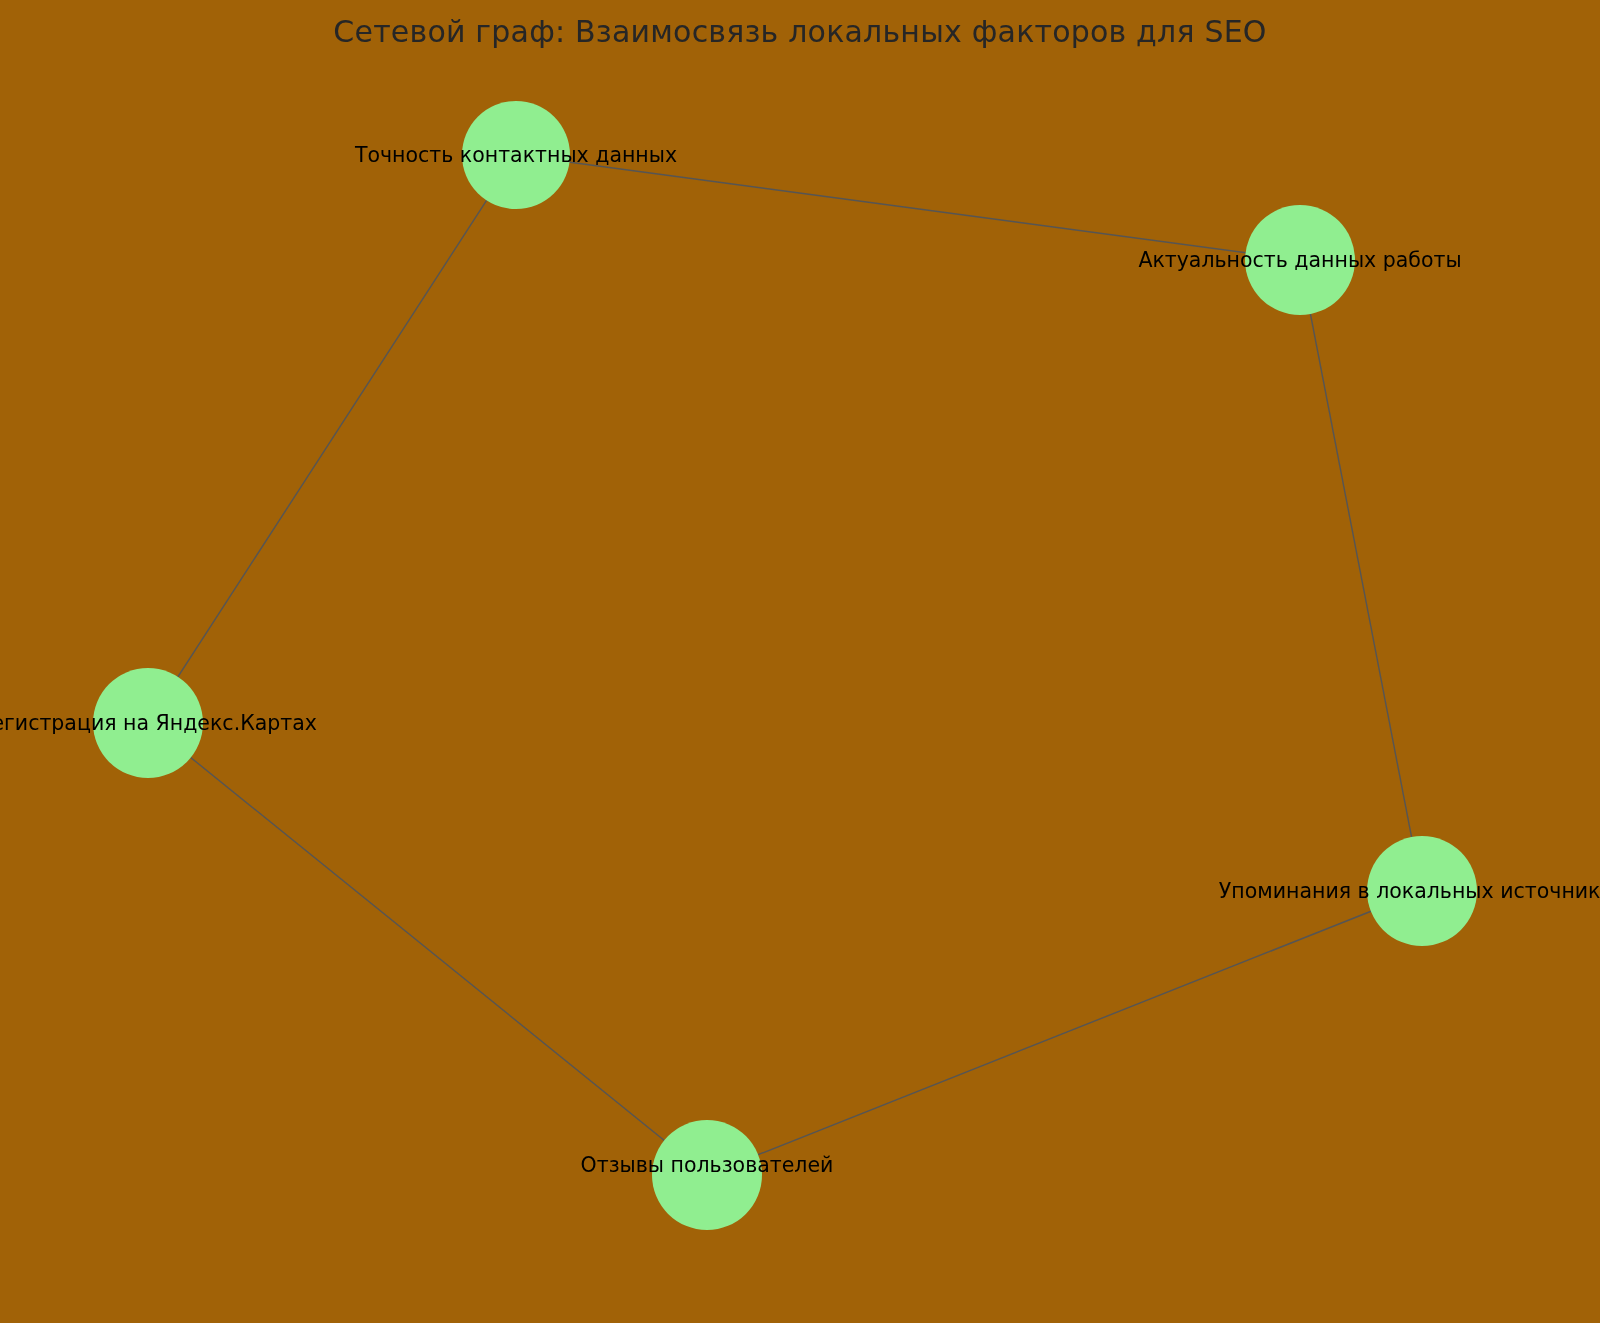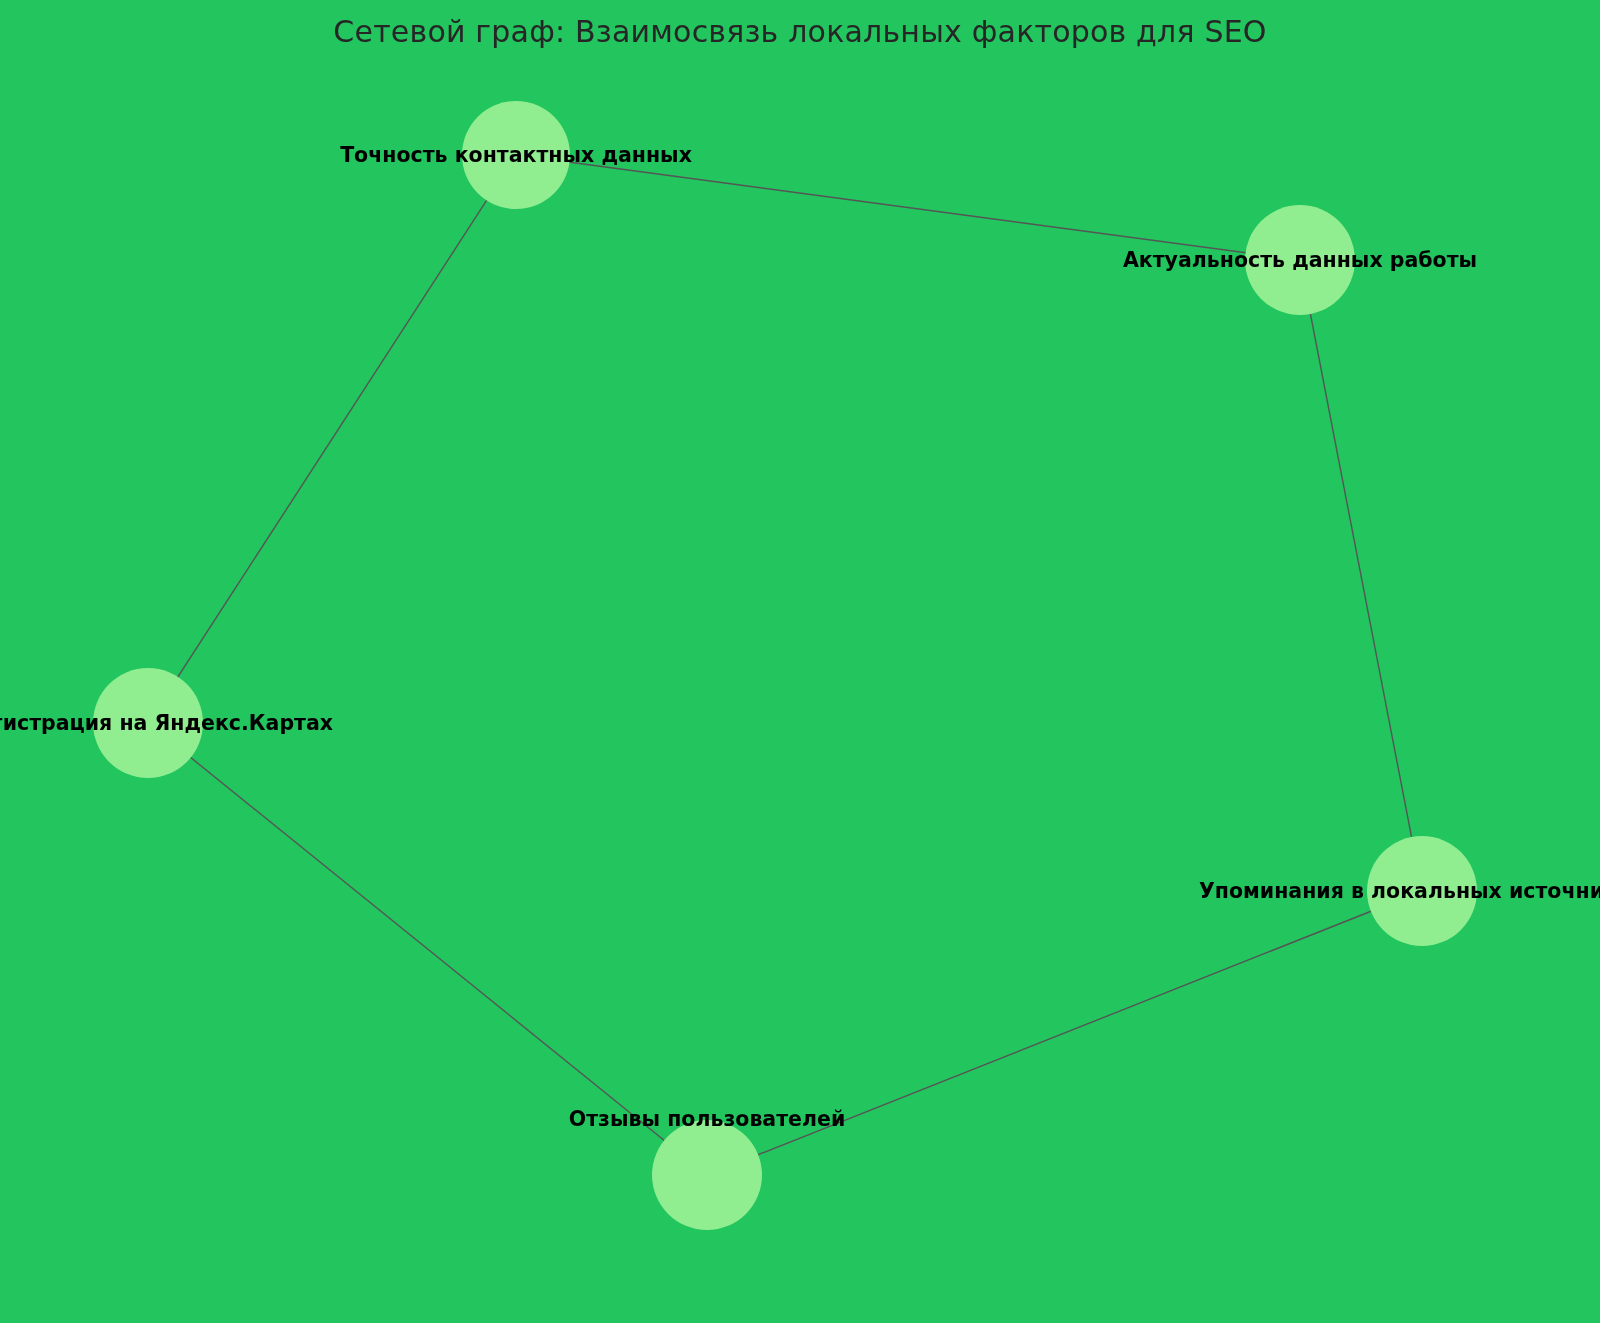--- a/index.html
+++ b/index.html
@@ -7,21 +7,21 @@
     padding: 0;
     background: #ffffff;
   }
   body {
     font-family: "DejaVu Sans", sans-serif;
   }
   #canvas {
     position: relative;
     width: 1600px;
     height: 1323px;
-    background: #22c55e;
+    background: #a16207;
     overflow: hidden;
   }
   #graph-title {
     position: absolute;
     top: 0;
     left: 0;
     width: 1600px;
     text-align: center;
     padding-top: 14px;
     font-family: "DejaVu Sans", sans-serif;
@@ -40,21 +40,21 @@
   }
   .graph-node {
     position: absolute;
     border-radius: 50%;
     background: #90ee90;
   }
   .node-label {
     position: absolute;
     font-family: "DejaVu Sans", sans-serif;
     font-size: 20.5px;
-    font-weight: bold;
+    font-weight: normal;
     color: #000000;
     white-space: nowrap;
     text-align: left;
     transform: translate(-50%, -50%);
     pointer-events: none;
   }
 </style>
 </head>
 <body>
 
@@ -76,17 +76,17 @@
       <div class="graph-node" style="left: 462px; top: 101px; width: 108px; height: 108px; background: rgb(144, 238, 144);"></div>
       <div class="graph-node" style="left: 1245px; top: 205px; width: 110px; height: 110px; background: rgb(144, 238, 144);"></div>
       <div class="graph-node" style="left: 1367px; top: 836px; width: 110px; height: 110px; background: rgb(144, 238, 144);"></div>
       <div class="graph-node" style="left: 652px; top: 1120px; width: 110px; height: 110px; background: rgb(144, 238, 144);"></div>
       <div class="graph-node" style="left: 93px; top: 668px; width: 110px; height: 110px; background: rgb(144, 238, 144);"></div>
     </div>
   <div id="labels">
       <div class="node-label" style="left: 516px; top: 155px; color: rgb(0, 0, 0);">Точность контактных данных</div>
       <div class="node-label" style="left: 1300px; top: 260px; color: rgb(0, 0, 0);">Актуальность данных работы</div>
       <div class="node-label" style="left: 1422px; top: 891px; color: rgb(0, 0, 0);">Упоминания в локальных источниках</div>
-      <div class="node-label" style="left: 707px; top: 1119px; color: rgb(0, 0, 0);">Отзывы пользователей</div>
+      <div class="node-label" style="left: 707px; top: 1165px; color: rgb(0, 0, 0);">Отзывы пользователей</div>
       <div class="node-label" style="left: 148px; top: 723px; color: rgb(0, 0, 0);">Регистрация на Яндекс.Картах</div>
     </div>
 
 </div>
 
 </body></html>

